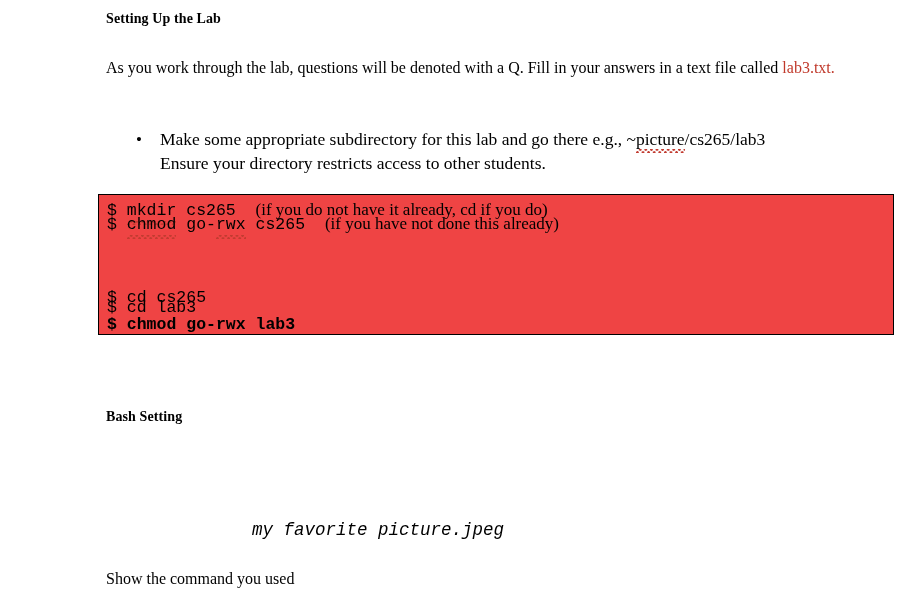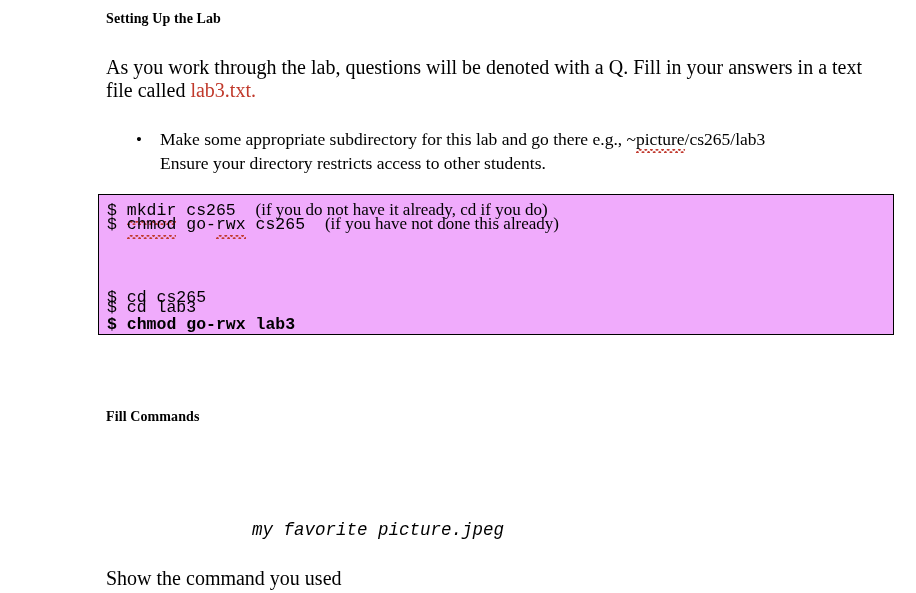--- a/index.html
+++ b/index.html
@@ -32,21 +32,21 @@
     letter-spacing: 0.1px;
     white-space: nowrap;
   }
   #h-setting-up { top: 11px; }
   #h-bash       { top: 409px; }
 
   
   .para {
     position: absolute;
     left: 106px;
-    font-size: 20px;
+    font-size: 16px;
     line-height: 23px;
     color: #000000;
   }
   #p-intro {
     top: 56px;
     width: 768px;
   }
   #p-q1 {
     top: 477px;
     width: 770px;
@@ -109,21 +109,21 @@
   .sq-serif::after { bottom: -1px; }
 
   
   #code-box {
     position: absolute;
     left: 98px;
     top: 194px;
     width: 796px;
     height: 141px;
     border: 1px solid #000000;
-    background: #f0abfc;
+    background: #ef4444;
     box-sizing: border-box;
     overflow: hidden;
   }
   .code-line {
     position: absolute;
     left: 8px;
     font-family: "Liberation Mono", "DejaVu Sans Mono", monospace;
     font-size: 16.5px;
     line-height: 23px;
     white-space: pre;
@@ -182,20 +182,20 @@
 
     <div class="code-line" id="cl2"><span>$ </span><span>cd</span><span> cs265</span></div>
 
 
     <div class="code-line" id="cl4"><span>$ </span><span>cd</span><span> lab3</span></div>
 
     <div class="code-line" id="cl5"><span>$ </span><span class="sq">chmod</span><span> go-</span><span class="sq">rwx</span><span> lab3</span></div>
 
   </div>
 
-  <div class="heading" id="h-bash">Fill Commands</div>
+  <div class="heading" id="h-bash">Bash Setting</div>
 
 
   <div id="mono-example">my favorite picture.jpeg</div>
 
   <div class="para" id="p-show">Show the command you used</div>
 
 </div>
 
 </body></html>

